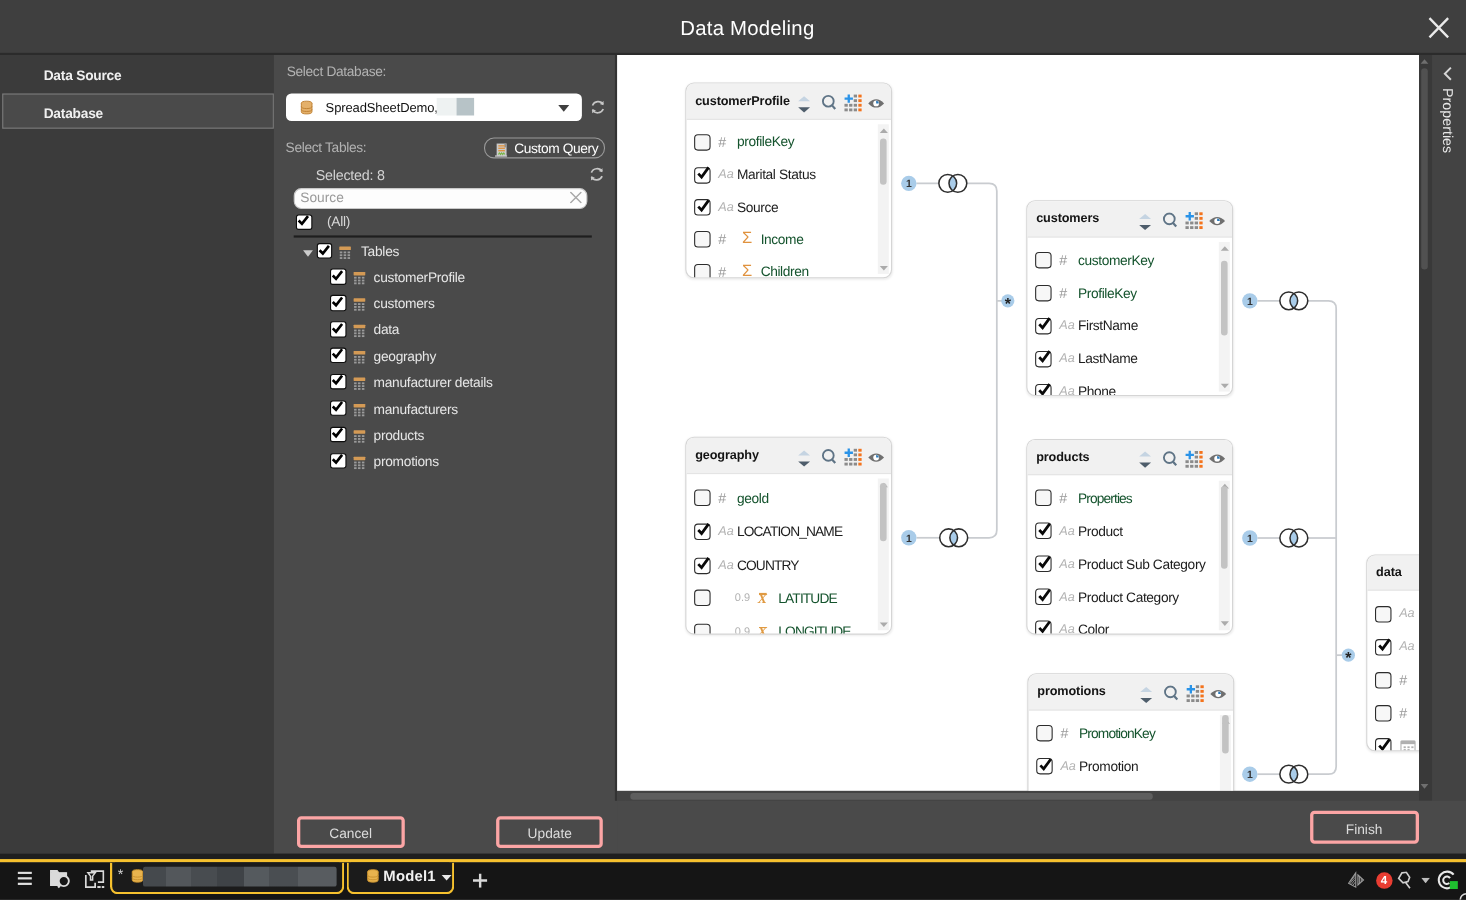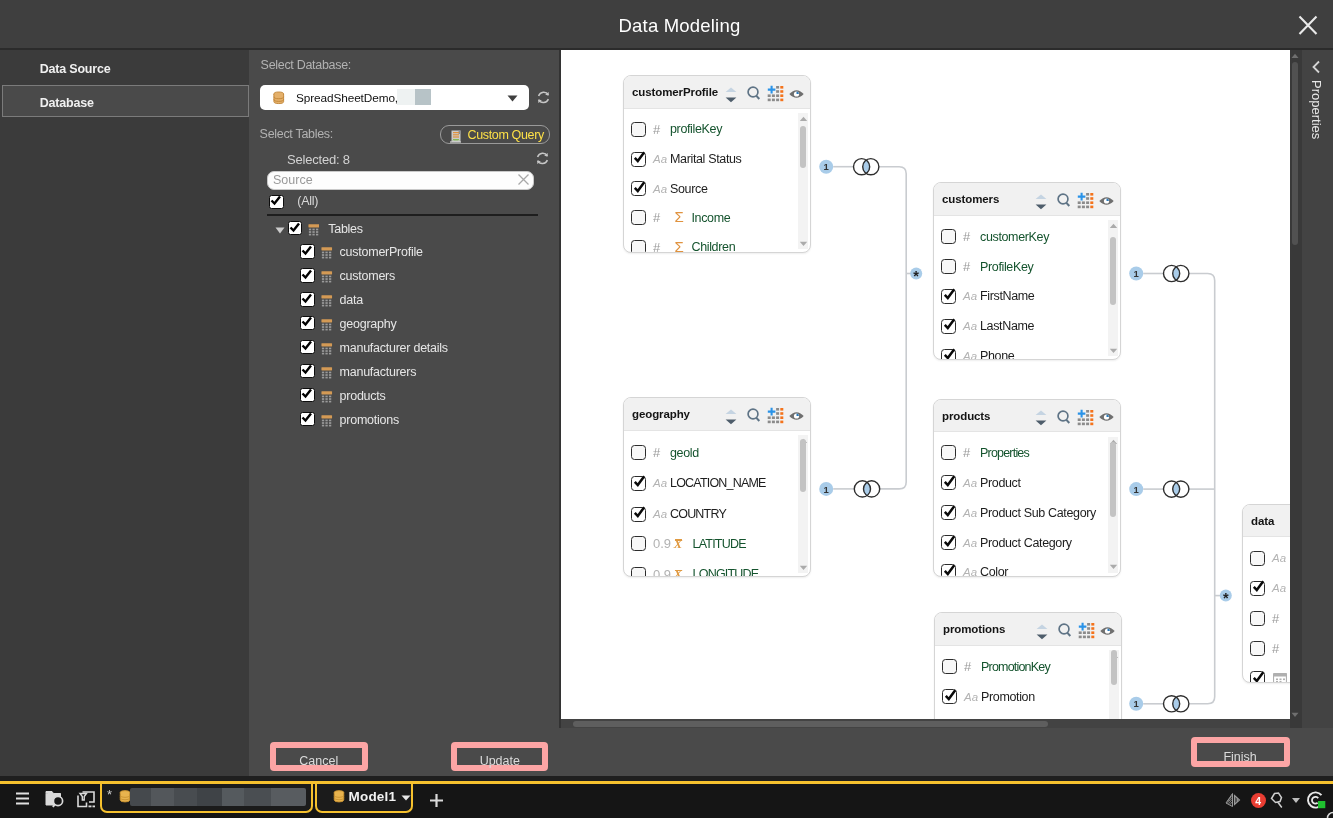--- a/index.html
+++ b/index.html
@@ -14,21 +14,21 @@
 #leftnav{left:0;top:49.5px;width:249px;height:726.8px;background:#3b3b3b}
 #navsel{left:2px;top:84.5px;width:247px;height:32px;background:#4a4a4a;border:1px solid #7b7b7b}
 .navtxt{left:39.7px;font-size:12.5px;font-weight:bold;color:#f0f0f0;letter-spacing:-0.2px}
 
 #midpanel{left:249px;top:49.5px;width:311.8px;height:726.8px;background:#4a4a4a}
 .mlabel{font-size:12.5px;color:#b2b2b2;letter-spacing:-0.3px}
 #dbselect{left:260px;top:85px;width:268.5px;height:25.4px;background:#fff;border-radius:5px}
 #dbtext{left:296px;top:91px;font-size:11.8px;color:#111;letter-spacing:-0.1px}
 #redact1{left:397px;top:89px;width:18px;height:15.5px;background:#eef2f2}
 #redact2{left:415px;top:89px;width:16px;height:15.5px;background:#b7c3c7}
-#cqbtn{left:439.5px;top:124.6px;width:110.5px;height:19.8px;border:1px solid #9a9a9a;border-radius:9px;color:#fde047;font-size:12.5px;letter-spacing:-0.35px}
+#cqbtn{left:439.5px;top:124.6px;width:110.5px;height:19.8px;border:1px solid #9a9a9a;border-radius:9px;color:#ffffff;font-size:12.5px;letter-spacing:-0.35px}
 #selected8{left:287px;top:151.5px;font-size:13px;color:#d2d2d2;letter-spacing:-0.2px}
 #searchbox{left:266.9px;top:170.6px;width:267.3px;height:19px;background:#fdfdfd;border:1px solid #c9c9c9;border-radius:7px}
 #searchph{left:273px;top:173.2px;font-size:12.5px;color:#9a9a9a}
 #sep{left:266.9px;top:214.2px;width:270.7px;height:1.5px;background:#1e1e1e}
 
 .cbd{width:14.4px;height:14.4px;background:#fff;border:1.8px solid #0d0d0d;border-radius:2.5px}
 .treetxt{font-size:12.5px;color:#e6e6e6;letter-spacing:-0.25px}
 
 #canvas{left:560.8px;top:49.5px;width:729.5px;height:669.7px;background:#fff;overflow:hidden}
 #canvasL{left:559.3px;top:49.5px;width:1.5px;height:678.6px;background:#333}
@@ -36,39 +36,39 @@
 .card{position:absolute;width:188px;background:#fff;border:1px solid #d5d5d5;border-radius:8px;overflow:hidden;box-shadow:0 1px 2px rgba(0,0,0,0.07)}
 .ch{position:relative;height:32.5px;background:#f1f1f1;border-bottom:1px solid #e4e4e4}
 .ct{position:absolute;left:8px;top:10px;font-weight:bold;font-size:11.5px;color:#141414;letter-spacing:-0.1px}
 .hic{position:absolute}
 .fr{position:absolute;left:0;width:186px;height:30px;display:flex;align-items:center;padding-left:7px}
 .ck{position:relative;width:15px;height:15px;border:1.9px solid #2c2c2c;border-radius:3.5px;background:#f7f7f7;flex:none}
 .ck.on{background:#fff}
 .ty{flex:none;margin-left:7px;width:17px;font-size:11.5px;color:#b3b3b3;font-style:italic}
 .tyh{font-size:13px;color:#9b9b9b;font-style:normal}
 .sg{flex:none;width:17px;font-size:15px;color:#e0923e;margin-top:-2px}
-.t9{flex:none;margin-left:7px;width:20.8px;font-size:13px;color:#b2b2b2}
+.t9{flex:none;margin-left:22px;width:20.8px;font-size:10px;color:#b2b2b2}
 .xbar{flex:none;width:18.8px;font-size:12.5px;color:#e09a42;font-style:italic;font-family:"Liberation Serif",serif;font-weight:bold;position:relative;line-height:10px}
 .xbar i{position:absolute;left:1.5px;top:0.5px;width:7px;height:1.4px;background:#e09a42}
 .lb{font-size:12.5px;color:#14532d;white-space:nowrap;letter-spacing:-0.35px}
 .tight{letter-spacing:-0.8px}
 .on2{color:#1d1d1d}
 
 .sbt{position:absolute;width:10px;background:#f3f3f3}
 .sbth{position:absolute;width:6px;background:#c3c3c3;border-radius:3px}
 
 #vscroll{left:1290.3px;top:49.5px;width:11.7px;height:678.6px;background:#393939}
 #vthumb{left:1291.9px;top:61.7px;width:5.8px;height:183px;background:#515151;border-radius:3px}
 #props{left:1302px;top:49.5px;width:31px;height:726.8px;background:#434343}
 #propstxt{left:1308.5px;top:80px;font-size:13px;color:#e8e8e8;writing-mode:vertical-rl}
 
 #hscroll{left:560.8px;top:719.2px;width:729.5px;height:8.9px;background:#434343}
 #hthumb{left:572.7px;top:721.2px;width:475px;height:6.1px;background:#5e5e5e;border-radius:3px}
 #footer{left:560.8px;top:728.1px;width:772.2px;height:48.2px;background:#4a4a4a}
-.btn{position:absolute;border:6px solid #fca5a5;border-radius:4px;color:#dcdcdc;font-size:12.5px;text-align:center;background:transparent}
+.btn{position:absolute;border:3px solid #fca5a5;border-radius:4px;color:#dcdcdc;font-size:12.5px;text-align:center;background:transparent}
 
 #tb0{left:0;top:776.3px;width:1333px;height:4.5px;background:#1f1f1f}
 #tbyellow{left:0;top:780.8px;width:1333px;height:3.2px;background:#f6c12e}
 #taskbar{left:0;top:784px;width:1333px;height:34px;background:#151515}
 .tab{position:absolute;top:784px;height:29.3px;background:#1b1b1b;border:2px solid #f6c12e;border-top:none;border-radius:0 0 7px 7px}
 #blur1{position:absolute;left:28px;top:3.5px;width:176px;height:18.5px;border-radius:2px;background:linear-gradient(90deg,#45494d 0%,#45494d 12%,#53575b 12%,#53575b 25%,#484c50 25%,#484c50 38%,#3f4347 38%,#3f4347 52%,#555a5e 52%,#555a5e 65%,#4a4e52 65%,#4a4e52 80%,#585c60 80%,#585c60 100%)}
 </style>
 </head>
 <body>
 

